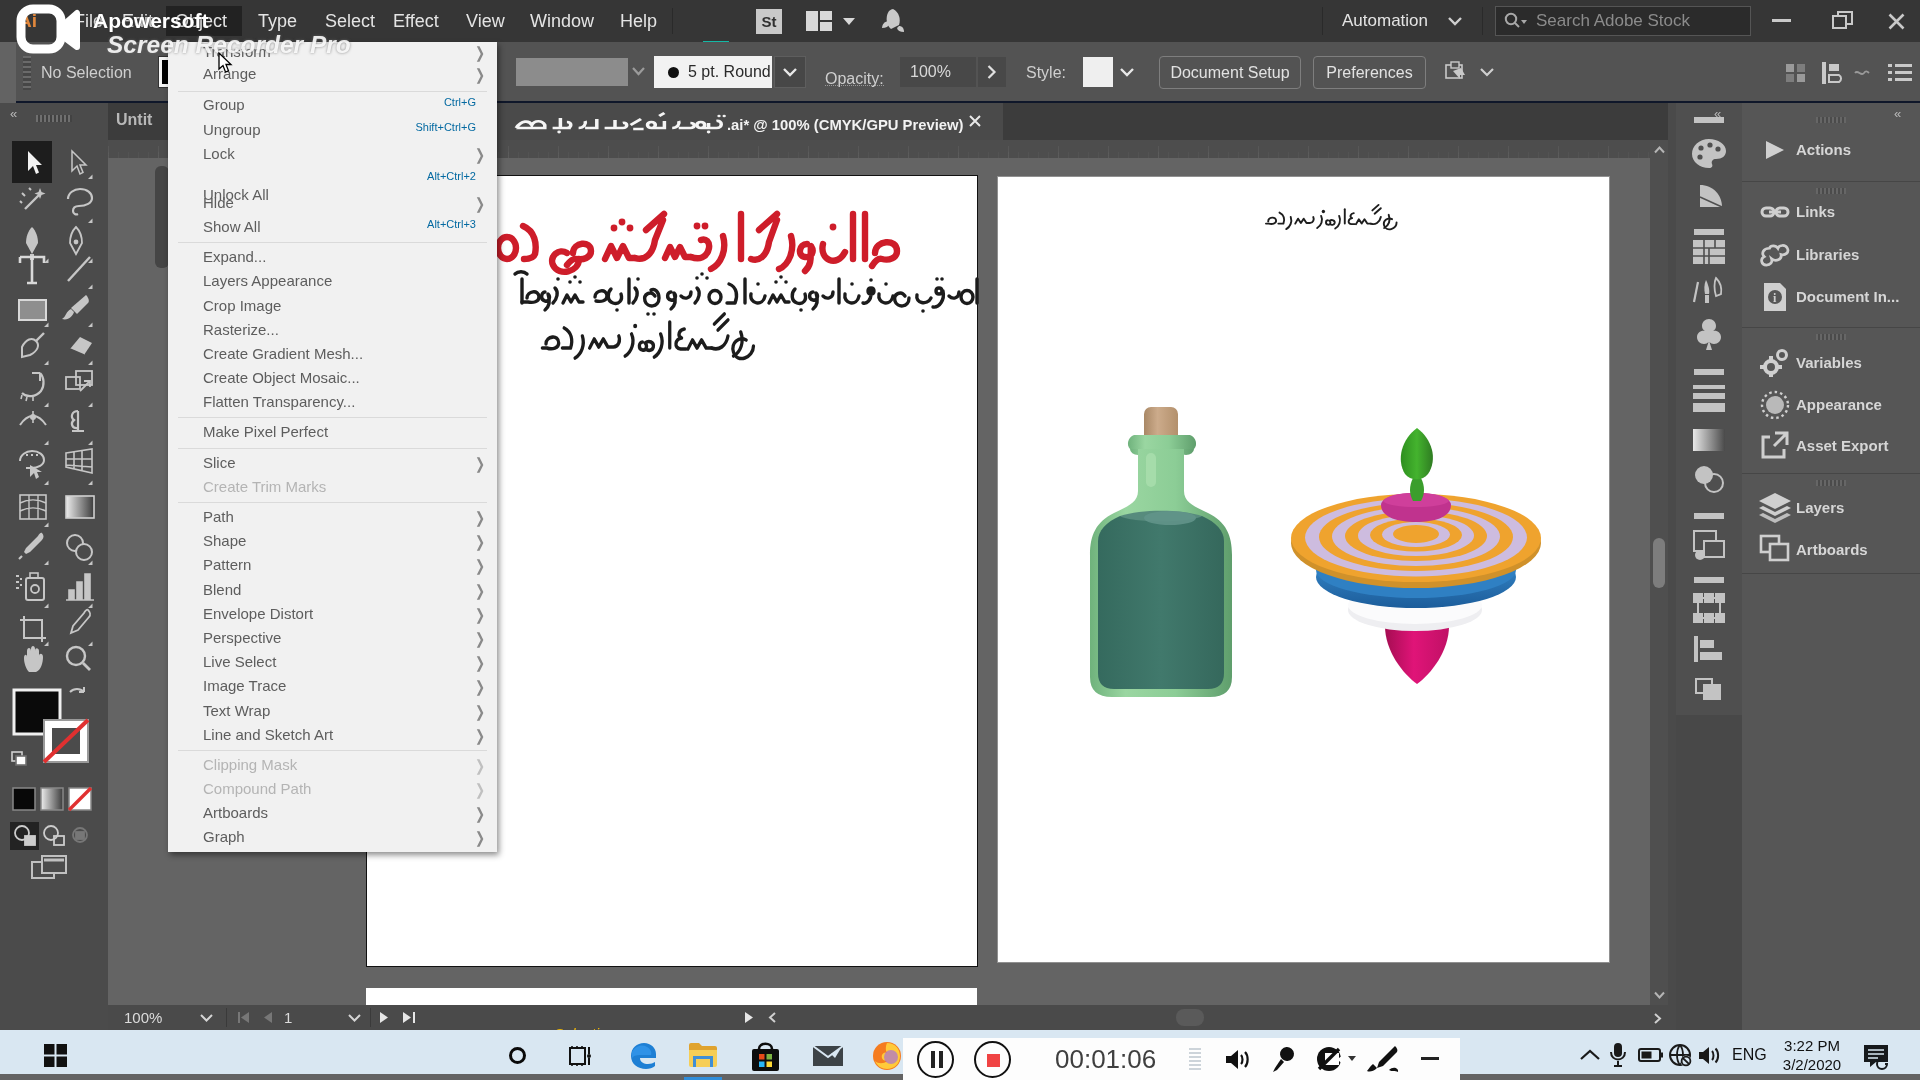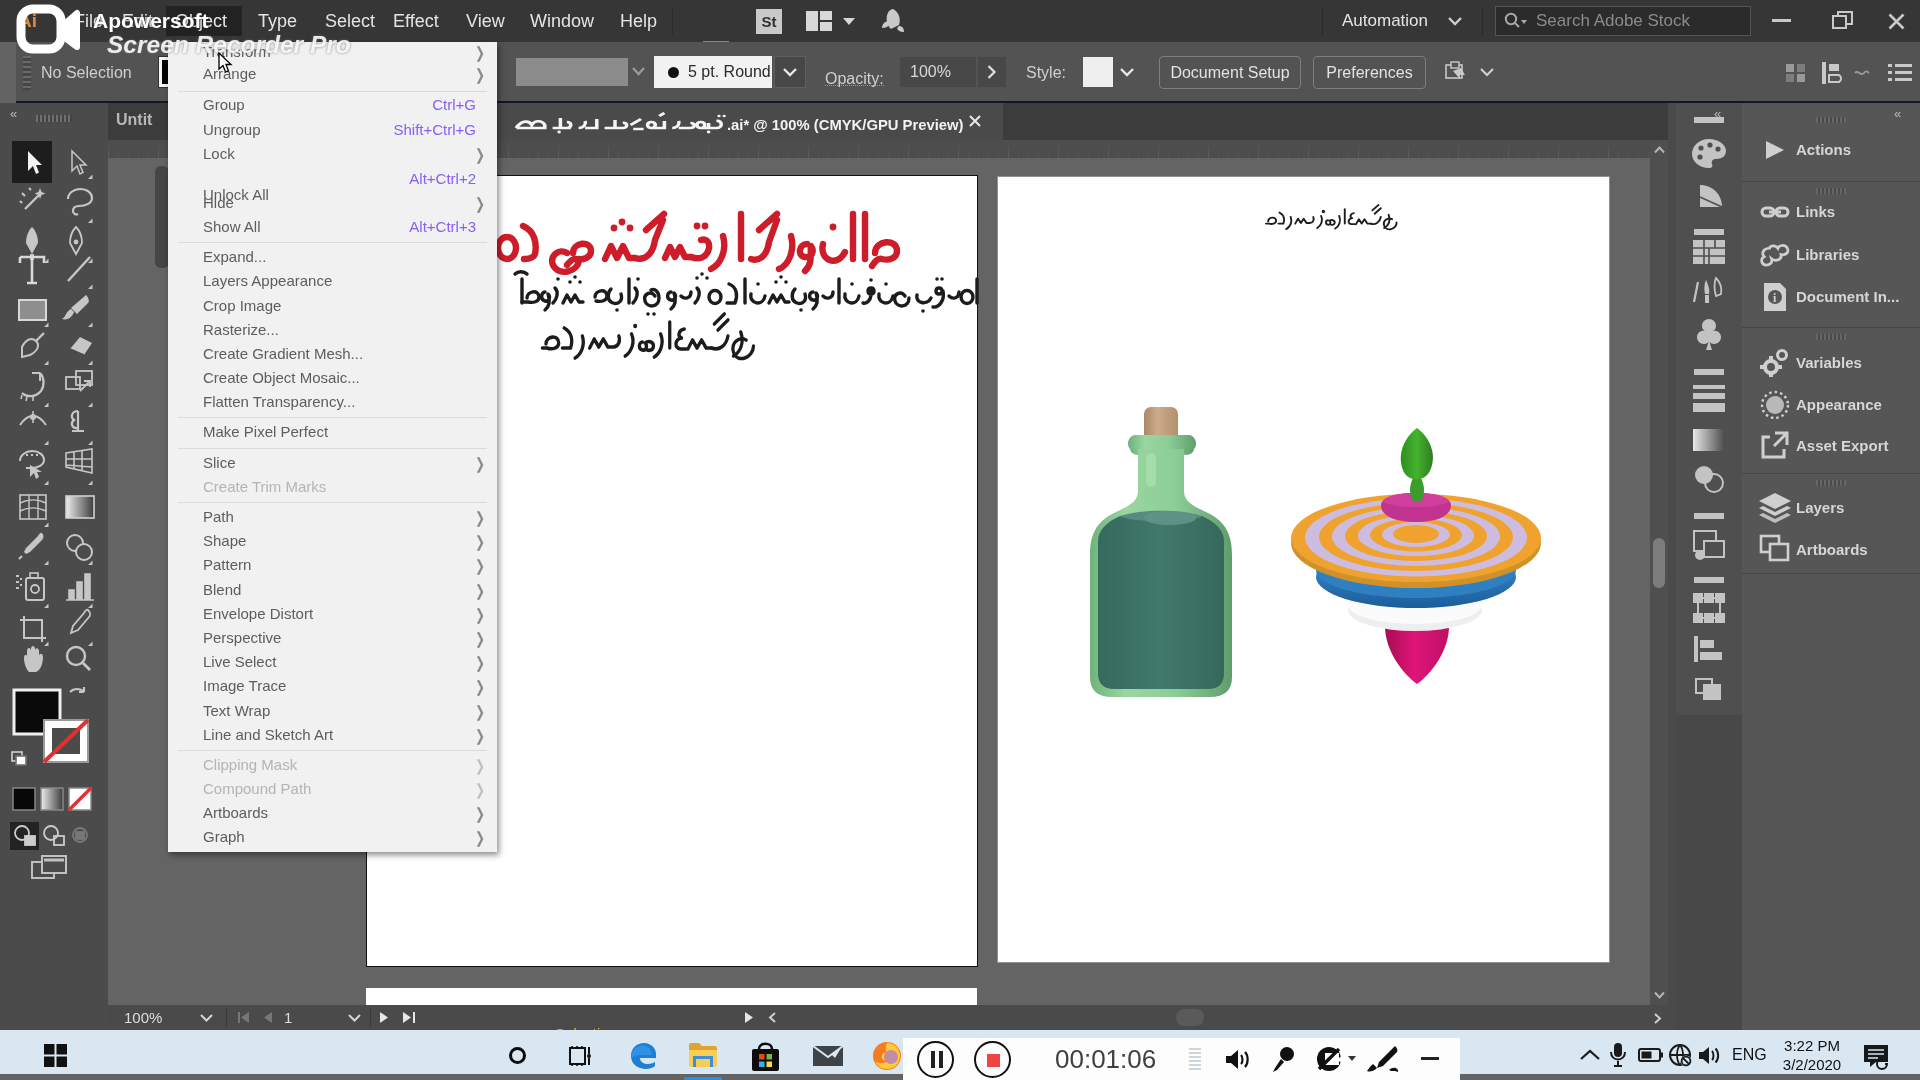--- a/index.html
+++ b/index.html
@@ -45,21 +45,21 @@
   #dockicons { left:1676px; top:103px; width:66px; height:612px; background:#4f4f4f; }
   #dockicons2 { left:1676px; top:715px; width:66px; height:315px; background:#484848; }
   #docklabels { left:1742px; top:103px; width:178px; height:927px; background:#565656; }
   .plabel { position:absolute; left:54px; color:#d6d6d6; font-size:15px; font-weight:bold; }
 
   
   #menu { left:168px; top:42px; width:329px; height:810px; background:#f1f1f1;
     box-shadow:2px 3px 6px rgba(0,0,0,0.45); }
   .mi { position:absolute; left:35px; color:#5d5d5d; font-size:15px; }
   .mi.dis { color:#b4b4b4; }
-  .sc { position:absolute; right:21px; color:#8b5cf6; font-size:15px; }
+  .sc { position:absolute; right:21px; color:#0369a1; font-size:11px; }
   .sub { position:absolute; right:12px; color:#8a8a8a; font-size:12px; line-height:20px; transform:scaleY(1.3); }
   .sub.dis{ color:#c0c0c0; }
   .msep { position:absolute; left:10px; width:309px; height:1px; background:#dadada; }
 
   
   #taskbar { left:0; top:1030px; width:1920px; height:44px; background:#d9e7f2; }
   #recpanel { left:903px; top:1038px; width:557px; height:42px; background:#fdfdfd; }
 
   svg { position:absolute; overflow:visible; }
 </style>

